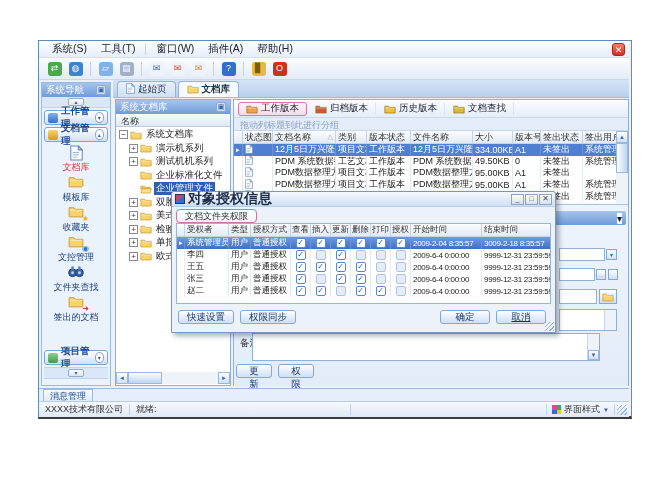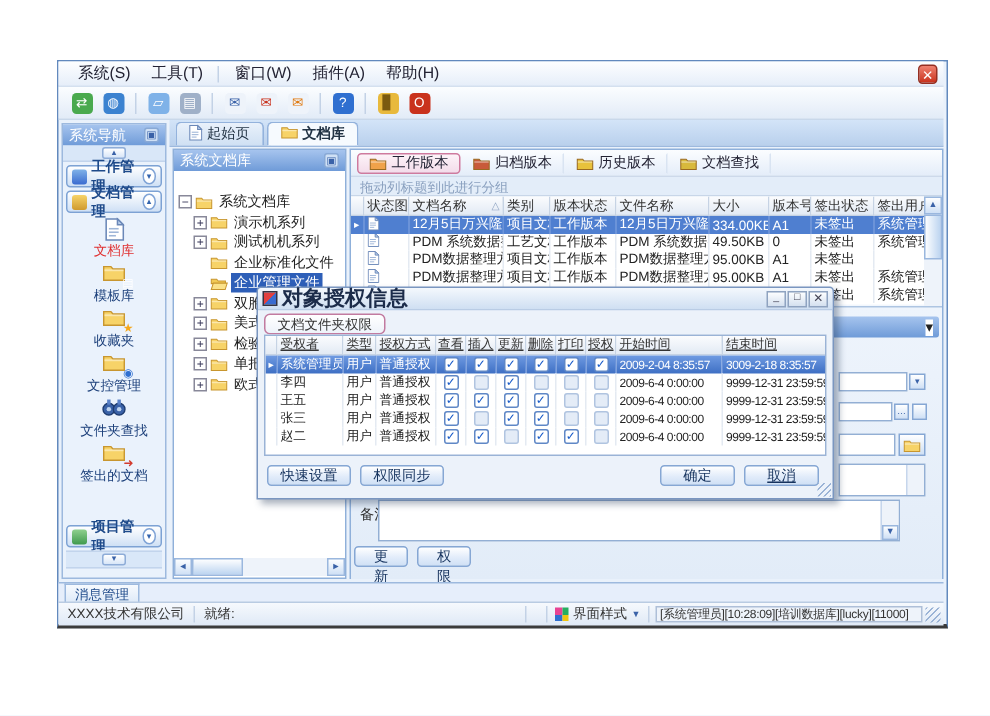--- a/index.html
+++ b/index.html
@@ -133,21 +133,21 @@
   .dlg-tab{position:absolute;left:4px;top:17px;height:12px;padding:0 8px;border:1px solid #c27ba0;
            border-radius:4px;background:linear-gradient(#ffffff,#eef3fa);font-size:9px;color:#333;
            display:flex;align-items:center;}
   .dlg-table{position:absolute;left:4px;top:31px;width:375px;height:81px;background:#fff;
              border:1px solid #9ab3d6;overflow:hidden;box-sizing:border-box;}
   .drow{display:flex;height:12px;}
   .drow.hdr{height:13px;}
   .dc{box-sizing:border-box;border-right:1px solid #e4eaf2;font-size:8.5px;display:flex;
       align-items:center;padding:0 2px;white-space:nowrap;overflow:hidden;flex:0 0 auto;}
   .drow.hdr .dc{background:linear-gradient(#fbfcfe,#e2eaf4);border-right:1px solid #c6d3e4;
-      border-bottom:1px solid #c6d3e4;color:#333;text-decoration:underline;}
+      border-bottom:1px solid #c6d3e4;color:#333;}
   .drow.sel .dc{background:linear-gradient(#6f9be2,#3e6fc4);color:#fff;border-right-color:#6b93d9;}
   .dc.time{font-size:8px;letter-spacing:-0.3px;}
   .cb{width:10px;height:10px;border-radius:2px;margin:0 auto;box-sizing:border-box;
       border:1px solid #b0c4e0;background:#e4ecf7;}
   .cb.on{background:#fff;border-color:#5f87c6;color:#1b5cc8;font-size:8px;line-height:8px;text-align:center;}
   .dlg-btn-l1{position:absolute;left:6px;top:118px;width:56px;}
   .dlg-btn-l2{position:absolute;left:68px;top:118px;width:56px;}
   .dlg-btn-ok{position:absolute;left:268px;top:118px;width:50px;}
   .dlg-btn-cancel{position:absolute;left:324px;top:118px;width:50px;text-decoration:underline;}
   .grip{position:absolute;right:1px;bottom:1px;width:9px;height:9px;
@@ -321,20 +321,21 @@
       <span>文档库</span>
     </div>
   </div>
   <button class="closex">✕</button>
 
   <div class="treepanel">
     <div class="tree-hdr">
       <span>系统文档库</span>
       <span class="pin">▣</span>
     </div>
+    <div class="tree-col">名称</div>
     <div class="tree-body" id="tree-body">
         <div class="tnode" style="padding-left: 3px;">
           <span class="exp">−</span>
           <span style="margin-right: 2px; display: inline-flex;">
             <svg width="12" height="10" viewBox="0 0 14 11">
               <path d="M1 2.2h4.2l1.2 1.4H13v6.6H1z" fill="#f7d368" stroke="#c8962f" stroke-width="0.8"></path>
               <rect x="1.4" y="3.8" width="11.2" height="1.1" fill="#fff" opacity="0.45"></rect>
             </svg>
           </span>
           <span class="tlbl">系统文档库</span>
@@ -802,16 +803,15 @@
     <span class="st-style">
       <span class="sq4">
         <i style="background:#e84393"></i>
           <i style="background:#27ae60"></i>
           <i style="background:#2f6fd0"></i>
           <i style="background:#f1c40f"></i>
       </span>
       <span>界面样式</span>
       <span style="font-size:6px;color:#3a62a8">▼</span>
     </span>
-    <span class="st-session">[系统管理员][10:28:09][培训数据库][lucky][11000]</span>
     <span class="st-grip"></span>
   </div>
 </div>
 
 </body></html>

